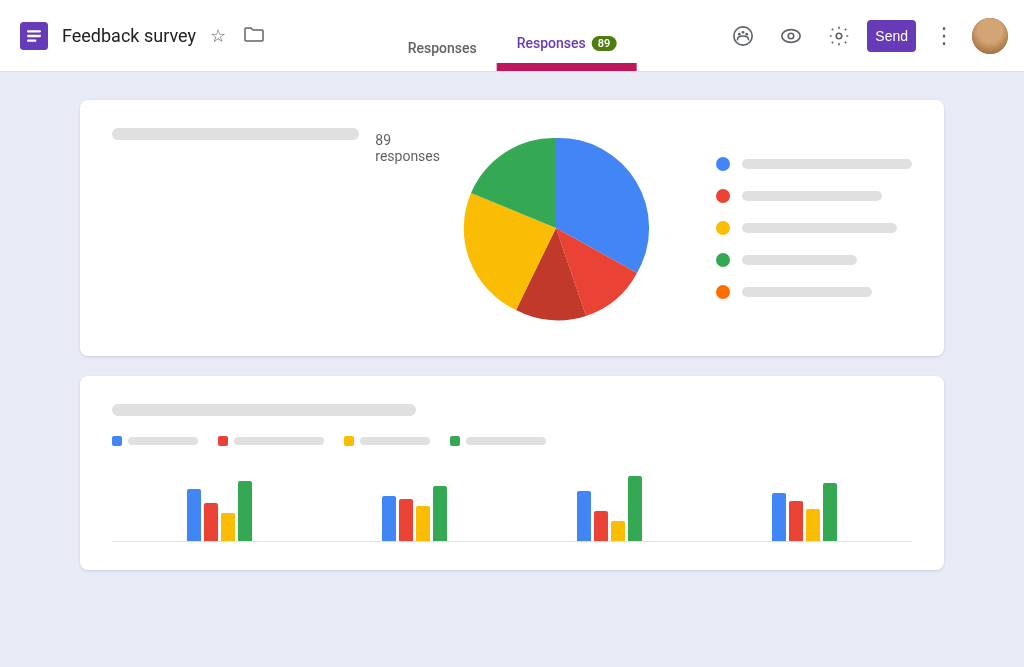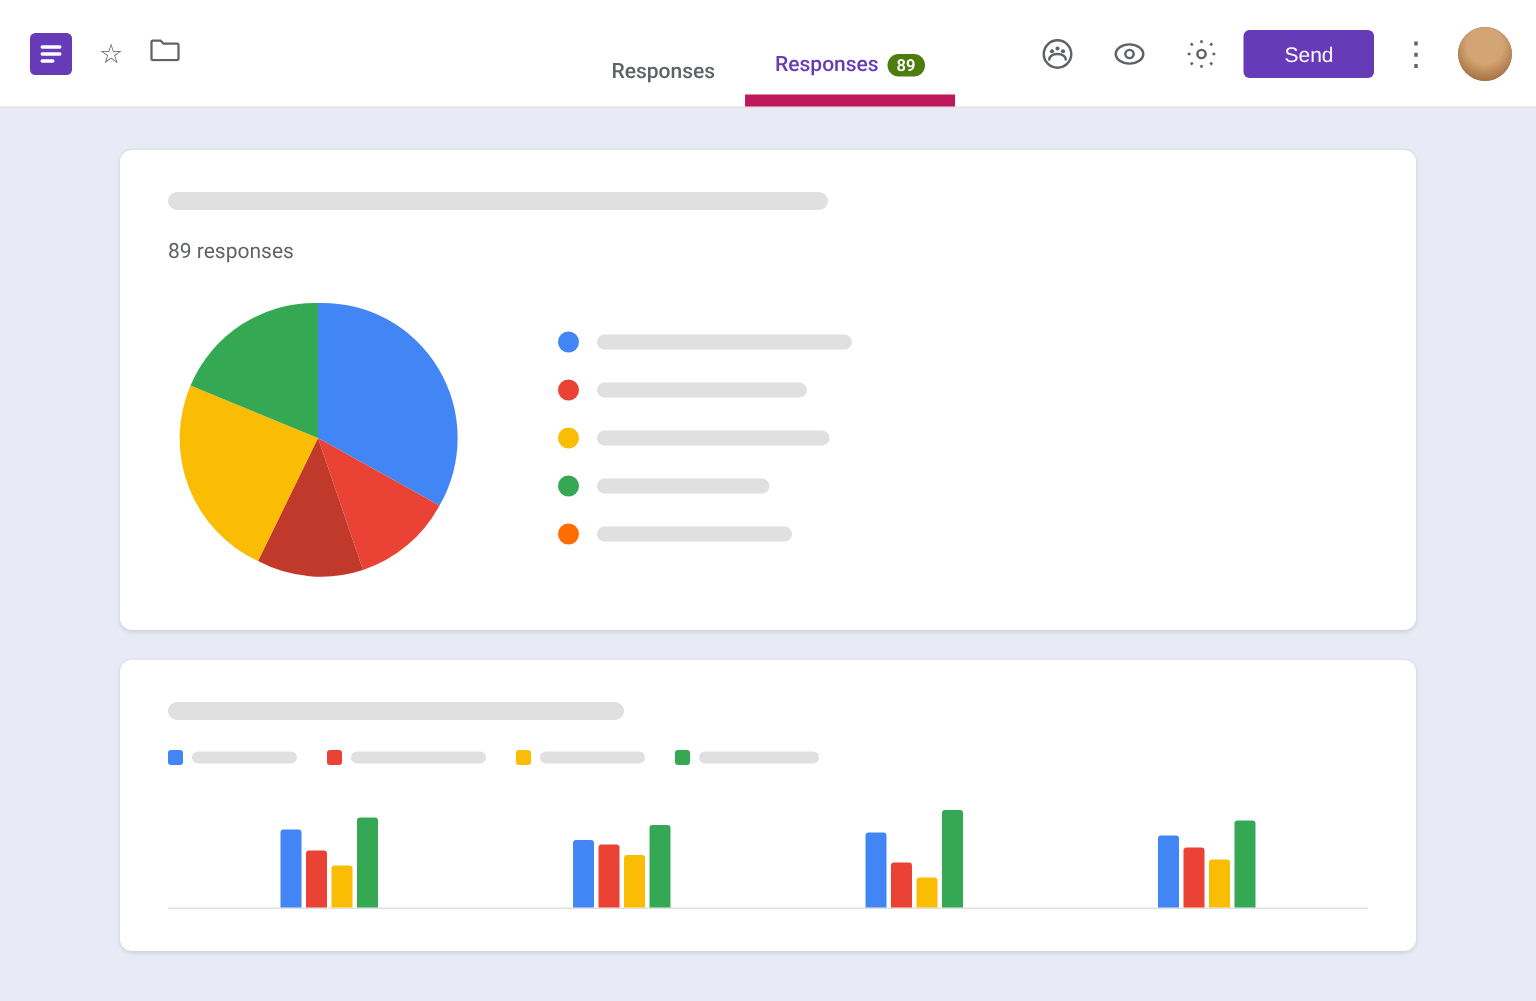--- a/index.html
+++ b/index.html
@@ -99,21 +99,21 @@
       color: #5f6368;
       font-size: 20px;
       background: transparent;
       border: none;
     }
     .send-btn {
       background: #673ab7;
       color: #fff;
       border: none;
       border-radius: 4px;
-      padding: 8px 27px;
+      padding: 8px 8px;
       font-size: 14px;
       font-weight: 500;
       cursor: pointer;
     }
     .avatar {
       width: 36px;
       height: 36px;
       border-radius: 50%;
       overflow: hidden;
       background: #8d6e63;
@@ -141,21 +141,21 @@
     .card {
       background: #fff;
       border-radius: 8px;
       padding: 28px 32px;
       box-shadow: 0 1px 3px rgba(0,0,0,0.12);
     }
 
     
     .card1-inner {
       display: flex;
-      flex-direction: column;
+      flex-direction: row;
       gap: 16px;
     }
     .card-title-bar {
       height: 12px;
       background: #e0e0e0;
       border-radius: 6px;
       width: 55%;
     }
     .responses-label {
       font-size: 14px;
@@ -252,20 +252,21 @@
 <div class="topbar">
   <div class="topbar-left">
     <div class="form-icon">
       <svg viewBox="0 0 24 24" fill="none">
         <rect width="24" height="24" rx="3" fill="#673AB7"></rect>
         <rect x="6" y="7" width="12" height="2" rx="1" fill="white"></rect>
         <rect x="6" y="11" width="12" height="2" rx="1" fill="white"></rect>
         <rect x="6" y="15" width="8" height="2" rx="1" fill="white"></rect>
       </svg>
     </div>
+    <span class="form-title">Feedback survey</span>
     <span class="star-icon">☆</span>
     <span class="folder-icon">
       <svg width="20" height="16" viewBox="0 0 20 16" fill="none">
         <path d="M2 2h5l2 2h9a1 1 0 011 1v9a1 1 0 01-1 1H2a1 1 0 01-1-1V3a1 1 0 011-1z" stroke="#5f6368" stroke-width="1.5" fill="none"></path>
       </svg>
     </span>
   </div>
 
   <div class="topbar-center">
     <div class="tab">

